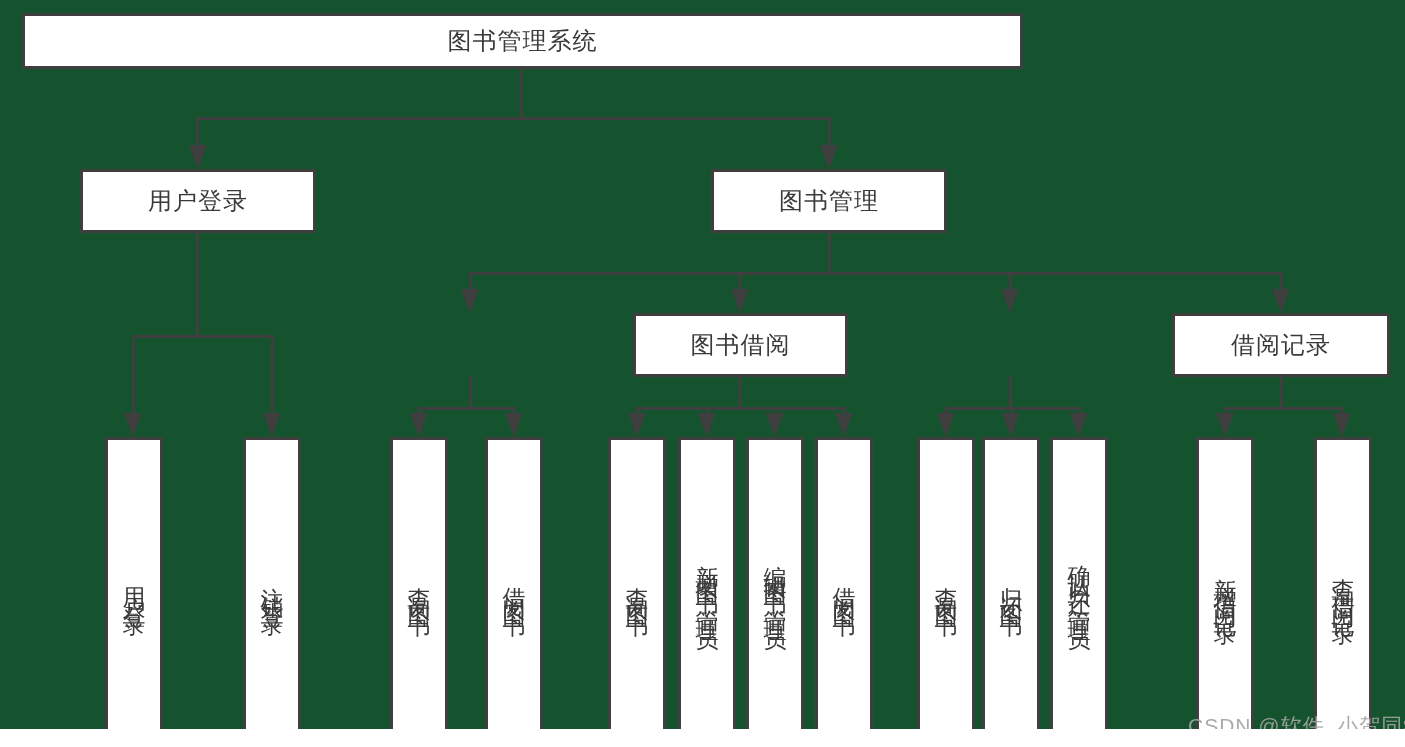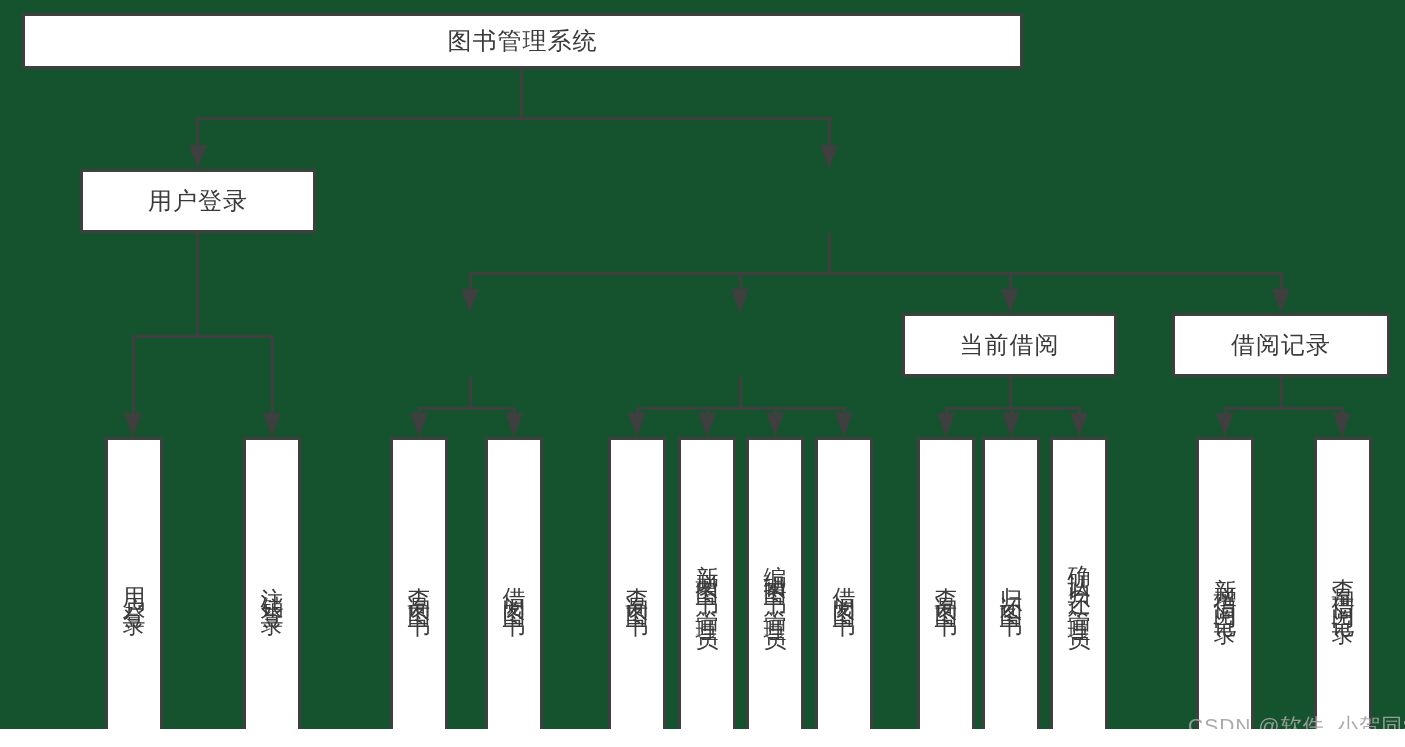--- a/index.html
+++ b/index.html
@@ -68,41 +68,44 @@
   <div class="vline" style="left:520px;top:68px;height:51px"></div>
   <div class="hline" style="left:197px;top:117px;width:635px"></div>
   <div class="vline" style="left:196px;top:117px;height:31px"></div>
   <div class="arrow" style="left:189px;top:145px"></div>
   <div class="vline" style="left:828px;top:117px;height:31px"></div>
   <div class="arrow" style="left:820px;top:145px"></div>
 
   <div class="box" style="left:80px;top:169px;width:236px;height:64px">
     <span class="hlabel">用户登录</span>
   </div>
+  <div class="box" style="left:711px;top:169px;width:236px;height:64px">
+    <span class="hlabel">图书管理</span>
+  </div>
 
   <div class="vline" style="left:196px;top:233px;height:104px"></div>
   <div class="hline" style="left:132px;top:335px;width:142px"></div>
   <div class="vline" style="left:132px;top:335px;height:80px"></div>
   <div class="arrow" style="left:124px;top:413px"></div>
   <div class="vline" style="left:271px;top:335px;height:80px"></div>
   <div class="arrow" style="left:263px;top:413px"></div>
 
   <div class="vline" style="left:828px;top:233px;height:41px"></div>
   <div class="hline" style="left:469px;top:272px;width:814px"></div>
   <div class="vline" style="left:469px;top:272px;height:20px"></div>
   <div class="arrow" style="left:461px;top:289px"></div>
   <div class="vline" style="left:739px;top:272px;height:20px"></div>
   <div class="arrow" style="left:731px;top:289px"></div>
   <div class="vline" style="left:1009px;top:272px;height:20px"></div>
   <div class="arrow" style="left:1001px;top:289px"></div>
   <div class="vline" style="left:1280px;top:272px;height:20px"></div>
   <div class="arrow" style="left:1272px;top:289px"></div>
 
-  <div class="box" style="left:902px;top:313px;width:215px;height:64px">
-    <span class="hlabel">当前借阅</span>
+  <div class="box" style="left:633px;top:313px;width:215px;height:64px">
+    <span class="hlabel">图书借阅</span>
   </div>
   <div class="box" style="left:1172px;top:313px;width:218px;height:64px">
     <span class="hlabel">借阅记录</span>
   </div>
 
   <div class="vline" style="left:469px;top:376px;height:33px"></div>
   <div class="hline" style="left:418px;top:407px;width:98px"></div>
   <div class="vline" style="left:418px;top:407px;height:10px"></div>
   <div class="arrow" style="left:410px;top:413px"></div>
   <div class="vline" style="left:513px;top:407px;height:10px"></div>

